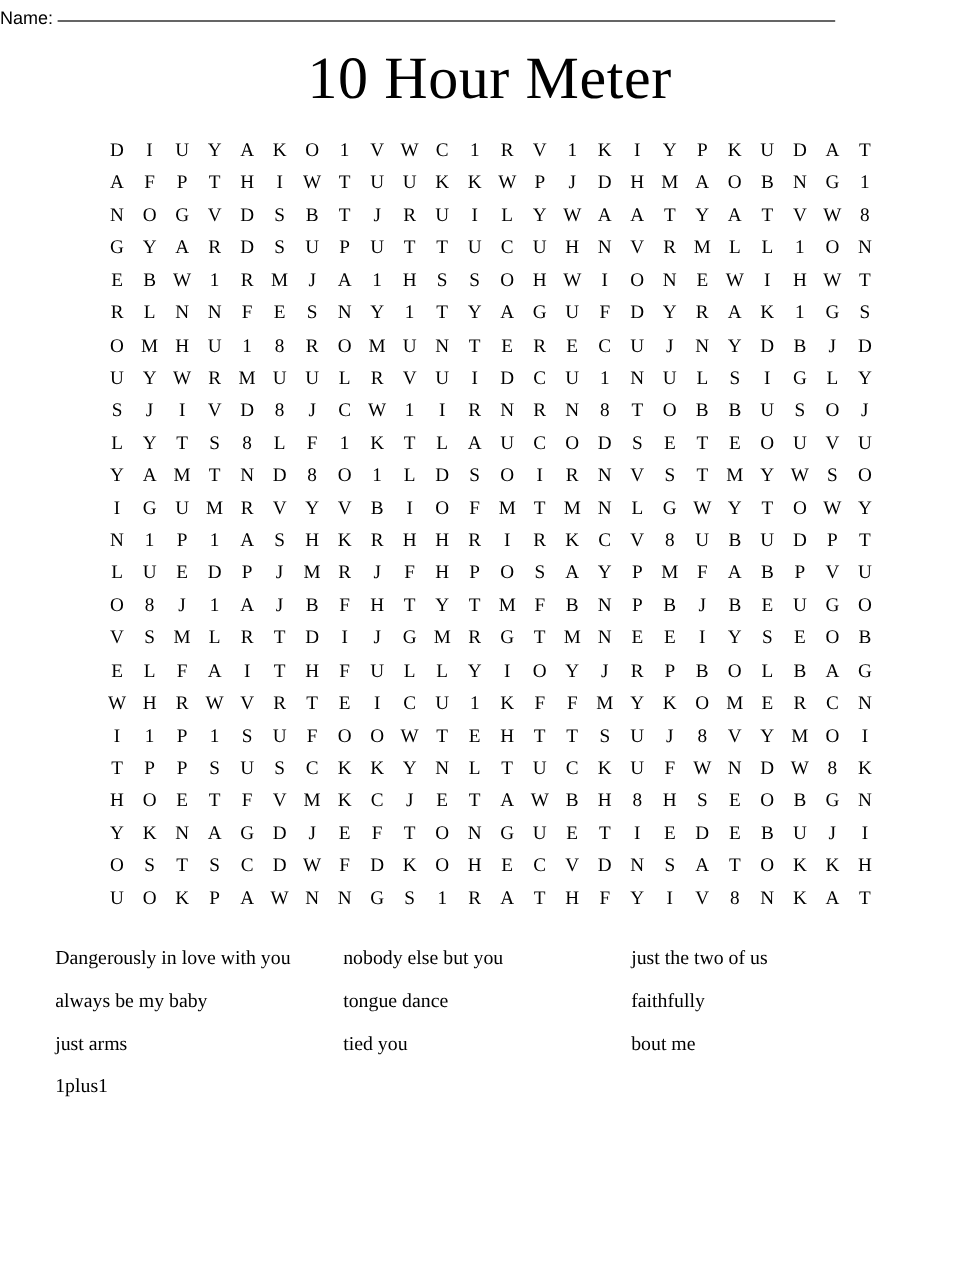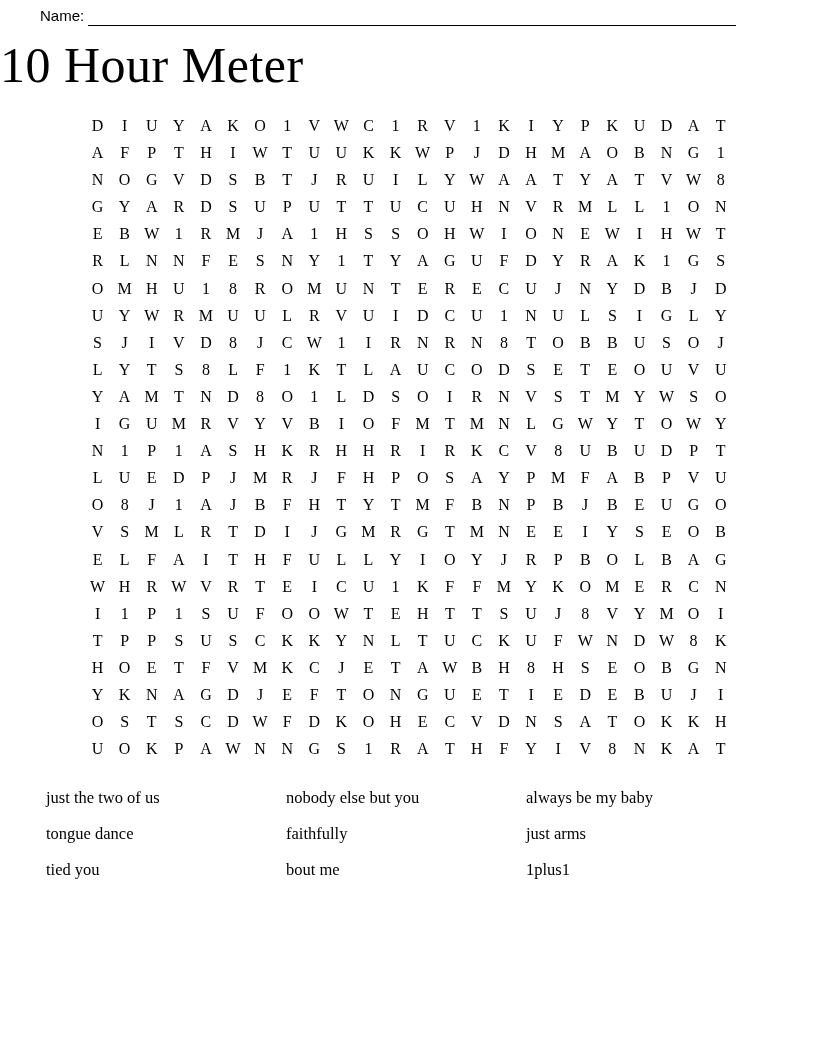--- a/index.html
+++ b/index.html
@@ -18,22 +18,21 @@
   }
 
   
   .name-row {
     position: absolute;
     left: 0;
     top: 0;
     width: 816px;
     height: 26px;
     display: flex;
-    align-items: flex-end;
-    padding-left: 40px;
+    align-items: flex-start;
     box-sizing: border-box;
   }
   .name-label {
     font-family: "Liberation Sans", "DejaVu Sans", sans-serif;
     font-size: 15px;
     line-height: 20px;
     padding-top: 6px;
     white-space: pre;
   }
   .name-rule {
@@ -43,21 +42,21 @@
     border-bottom: 1px solid #000;
     height: 17px;
   }
 
   
   .puzzle-title {
     position: absolute;
     left: 0;
     top: 36px;
     width: 816px;
-    text-align: left;
+    text-align: center;
     font-family: "Liberation Serif", "DejaVu Serif", serif;
     font-size: 50px;
     font-weight: normal;
     letter-spacing: 0.5px;
     line-height: 58px;
     margin: 0;
   }
 
   
   .grid {
@@ -677,22 +676,23 @@
     <span class="cell">I</span>
     <span class="cell">V</span>
     <span class="cell">8</span>
     <span class="cell">N</span>
     <span class="cell">K</span>
     <span class="cell">A</span>
     <span class="cell">T</span>
   </div>
 
 <div class="wordlist">
+    <span class="word">Dangerously in love with you</span>
+    <span class="word">nobody else but you</span>
     <span class="word">just the two of us</span>
-    <span class="word">nobody else but you</span>
     <span class="word">always be my baby</span>
     <span class="word">tongue dance</span>
     <span class="word">faithfully</span>
     <span class="word">just arms</span>
     <span class="word">tied you</span>
     <span class="word">bout me</span>
     <span class="word">1plus1</span>
     <span class="word empty"></span>
     <span class="word empty"></span>
   </div>

